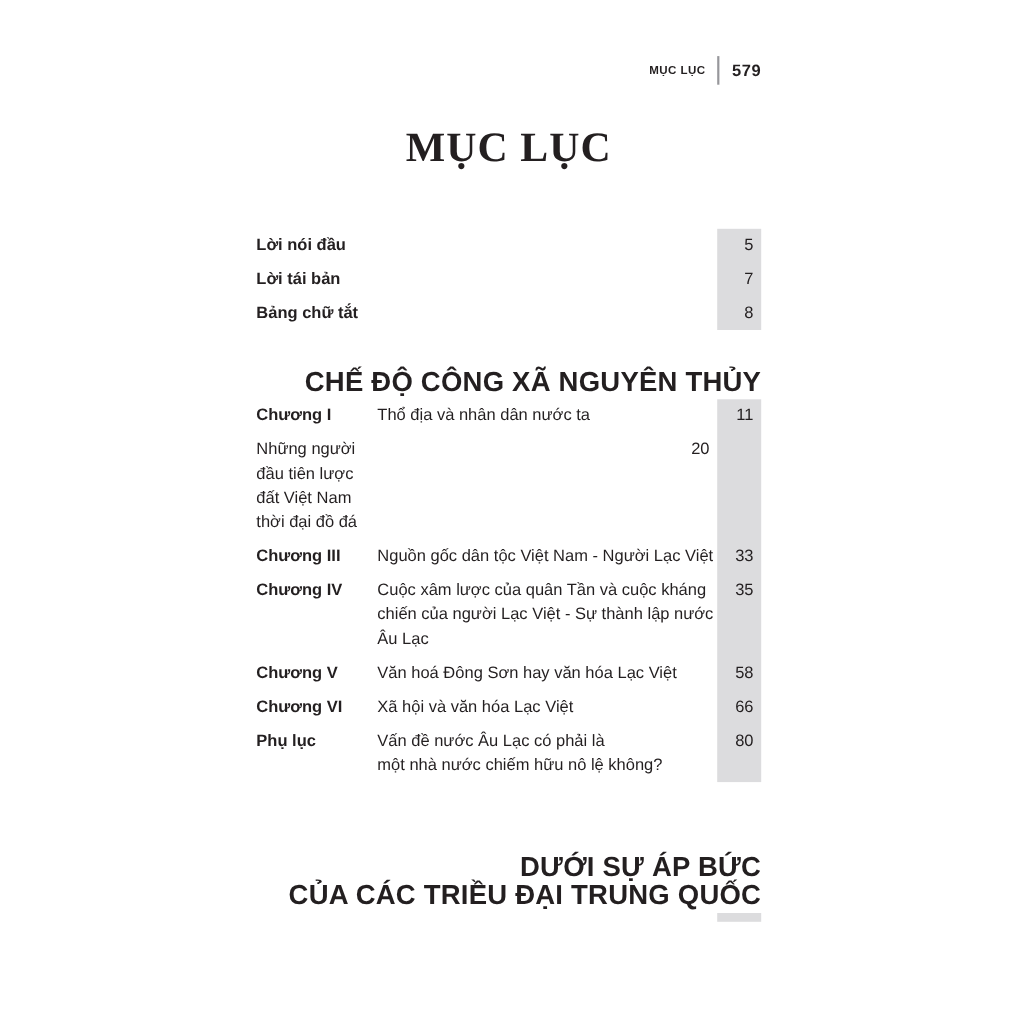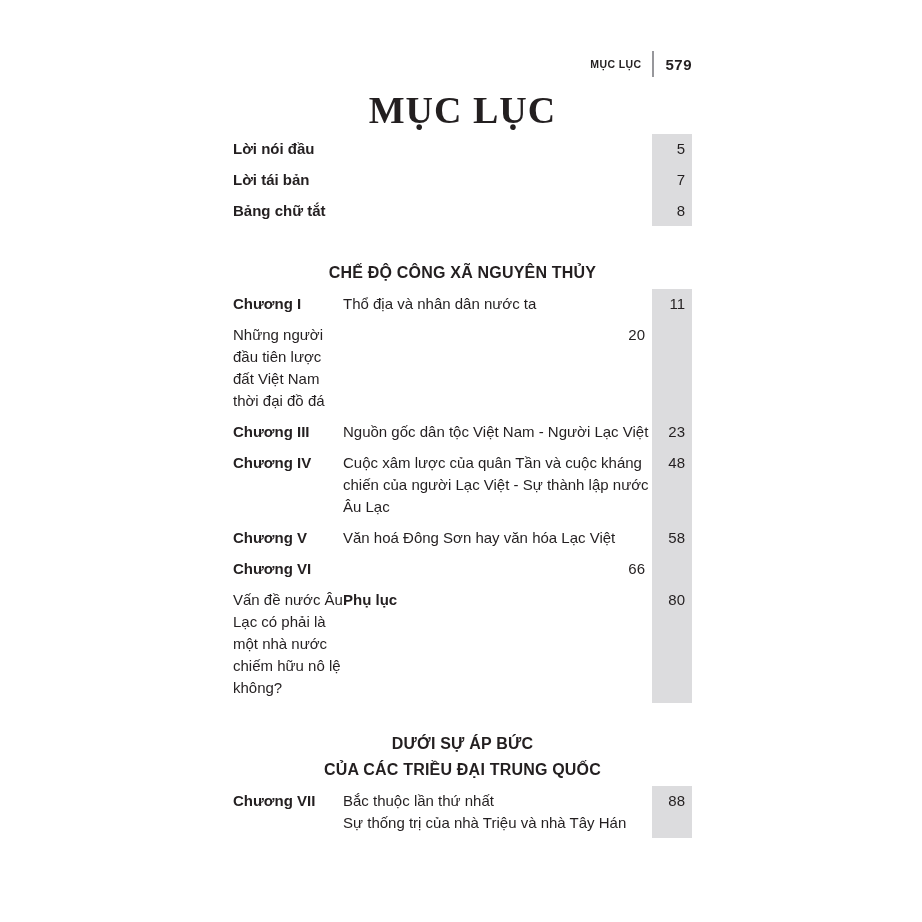--- a/index.html
+++ b/index.html
@@ -13,21 +13,21 @@
   body {
     width: 922px; height: 922px;
     font-family: "Liberation Sans", sans-serif;
     color: var(--text);
     overflow: hidden;
   }
   .page {
     position: relative;
     width: 922px; height: 740px;
     background: var(--bg);
-    padding-top: 86px;
+    padding-top: 110px;
   }
   
   .running-head {
     position: absolute;
     top: 51px; right: 230px;
     display: flex; align-items: center; gap: 11px;
   }
   .rh-label {
     font-size: 10.5px; font-weight: 700;
     letter-spacing: 0.4px;
@@ -61,33 +61,33 @@
     font-size: 15px;
     line-height: 22px;
     margin-bottom: 9px;
   }
   .row:last-child { margin-bottom: 0; }
   .cell.label { font-weight: 700; }
   .cell.desc  { white-space: pre-line; }
   .cell.pagenum { text-align: right; padding-right: 7px; }
   .row.front .label { grid-column: 1 / 3; }
 
-  #front-matter { }
+  #front-matter { margin-top: 50px; }
 
   .section-heading {
-    font-size: 16px;
+    font-size: 25px;
     line-height: 26px;
     font-weight: 700;
-    text-align: center;
+    text-align: right;
     white-space: pre-line;
     letter-spacing: 0.2px;
     margin-top: 34px;
     margin-bottom: 3px;
   }
-  .section + .section .section-heading { margin-top: 28px; }
+  .section + .section .section-heading { margin-top: 64px; }
 </style>
 </head>
 <body>
 
 <div class="page">
 
   <header class="running-head">
     <span class="rh-label">MỤC LỤC</span>
     <span class="rh-sep"></span>
     <span class="rh-page">579</span>
@@ -134,63 +134,56 @@
 
   <div class="row">
     <div class="cell desc">Những người đầu tiên lược đất Việt Nam
 thời đại đồ đá</div>
     <div class="cell pagenum">20</div>
   </div>
 
   <div class="row">
     <div class="cell label">Chương III</div>
     <div class="cell desc">Nguồn gốc dân tộc Việt Nam - Người Lạc Việt</div>
-    <div class="cell pagenum">23</div>
+    <div class="cell pagenum">33</div>
   </div>
 
   <div class="row">
     <div class="cell label">Chương IV</div>
     <div class="cell desc">Cuộc xâm lược của quân Tần và cuộc kháng
 chiến của người Lạc Việt - Sự thành lập nước
 Âu Lạc</div>
-    <div class="cell pagenum">48</div>
+    <div class="cell pagenum">35</div>
   </div>
 
   <div class="row">
     <div class="cell label">Chương V</div>
     <div class="cell desc">Văn hoá Đông Sơn hay văn hóa Lạc Việt</div>
     <div class="cell pagenum">58</div>
   </div>
 
   <div class="row">
     <div class="cell label">Chương VI</div>
+    <div class="cell desc">Xã hội và văn hóa Lạc Việt</div>
     <div class="cell pagenum">66</div>
   </div>
 
   <div class="row">
+    <div class="cell label">Phụ lục</div>
     <div class="cell desc">Vấn đề nước Âu Lạc có phải là
 một nhà nước chiếm hữu nô lệ không?</div>
-    <div class="cell label">Phụ lục</div>
     <div class="cell pagenum">80</div>
   </div>
 </div>
     </div>
   </div>
 
   <div class="section">
     <h2 class="section-heading">DƯỚI SỰ ÁP BỨC
 CỦA CÁC TRIỀU ĐẠI TRUNG QUỐC</h2>
     <div class="group">
       <div class="strip"></div>
-      <div class="rows">
-  <div class="row">
-    <div class="cell label">Chương VII</div>
-    <div class="cell desc">Bắc thuộc lần thứ nhất
-Sự thống trị của nhà Triệu và nhà Tây Hán</div>
-    <div class="cell pagenum">88</div>
-  </div>
-</div>
     </div>
   </div>
 </div>
 
   </div>
 </div>
 
 </body></html>

